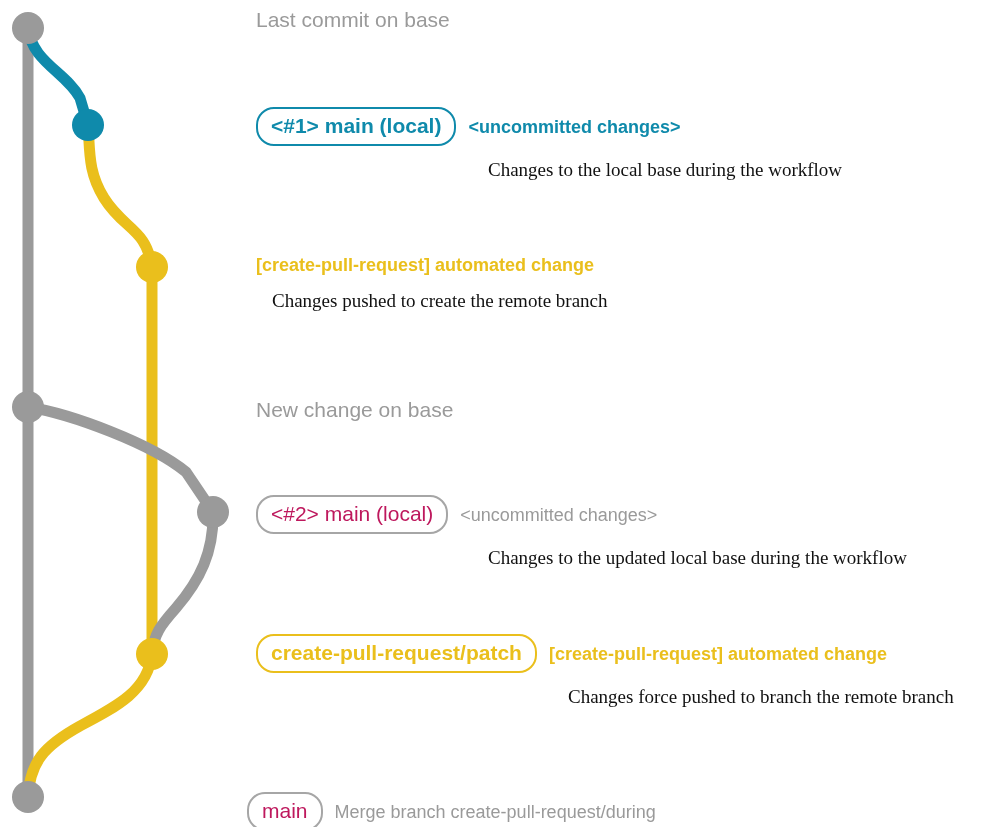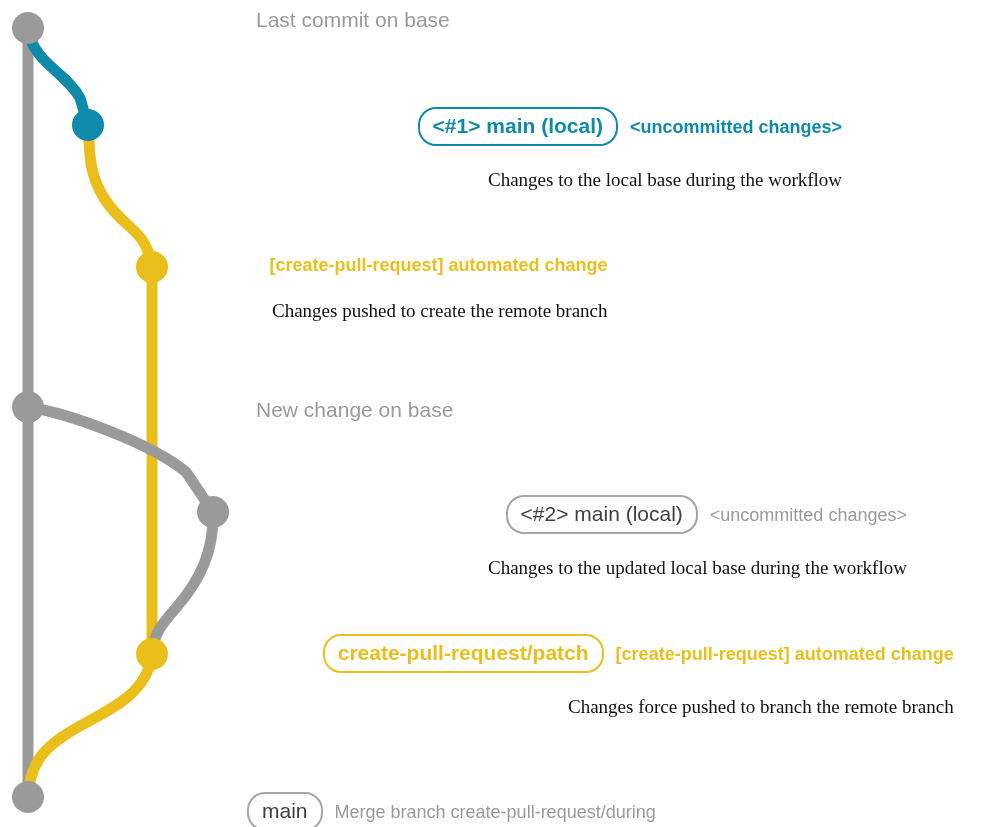--- a/index.html
+++ b/index.html
@@ -25,21 +25,20 @@
     height: 827px;
   }
   .row {
     position: absolute;
     display: flex;
     align-items: flex-start;
   }
   .row-inner {
     display: flex;
     flex-direction: column;
-    align-items: flex-end;
   }
   .ref-line {
     display: flex;
     align-items: center;
     gap: 12px;
     white-space: nowrap;
   }
   .ref-chip {
     display: inline-block;
     border: 2px solid #1d4ed8;
@@ -56,21 +55,21 @@
     color: #0f8aab;
     font-weight: bold;
   }
   .ref-chip.yellow {
     border-color: #eabf1c;
     color: #eabf1c;
     font-weight: bold;
   }
   .ref-chip.gray {
     border-color: #a6a6a6;
-    color: #404040;
+    color: #be185d;
   }
   .subject {
     font-size: 18px;
     line-height: 24px;
     font-family: "Liberation Sans", sans-serif;
     white-space: nowrap;
   }
   .subject.teal {
     color: #0f8aab;
     font-weight: bold;
@@ -81,21 +80,21 @@
   }
   .subject.gray {
     color: #9a9a9a;
   }
   .note {
     font-family: "Liberation Serif", serif;
     font-size: 19px;
     line-height: 22px;
     color: #111111;
     white-space: nowrap;
-    margin-top: 23px;
+    margin-top: 13px;
   }
   .plain-label {
     font-size: 21px;
     line-height: 24px;
     color: #9a9a9a;
     font-family: "Liberation Sans", sans-serif;
     white-space: nowrap;
   }
 </style>
 </head>

